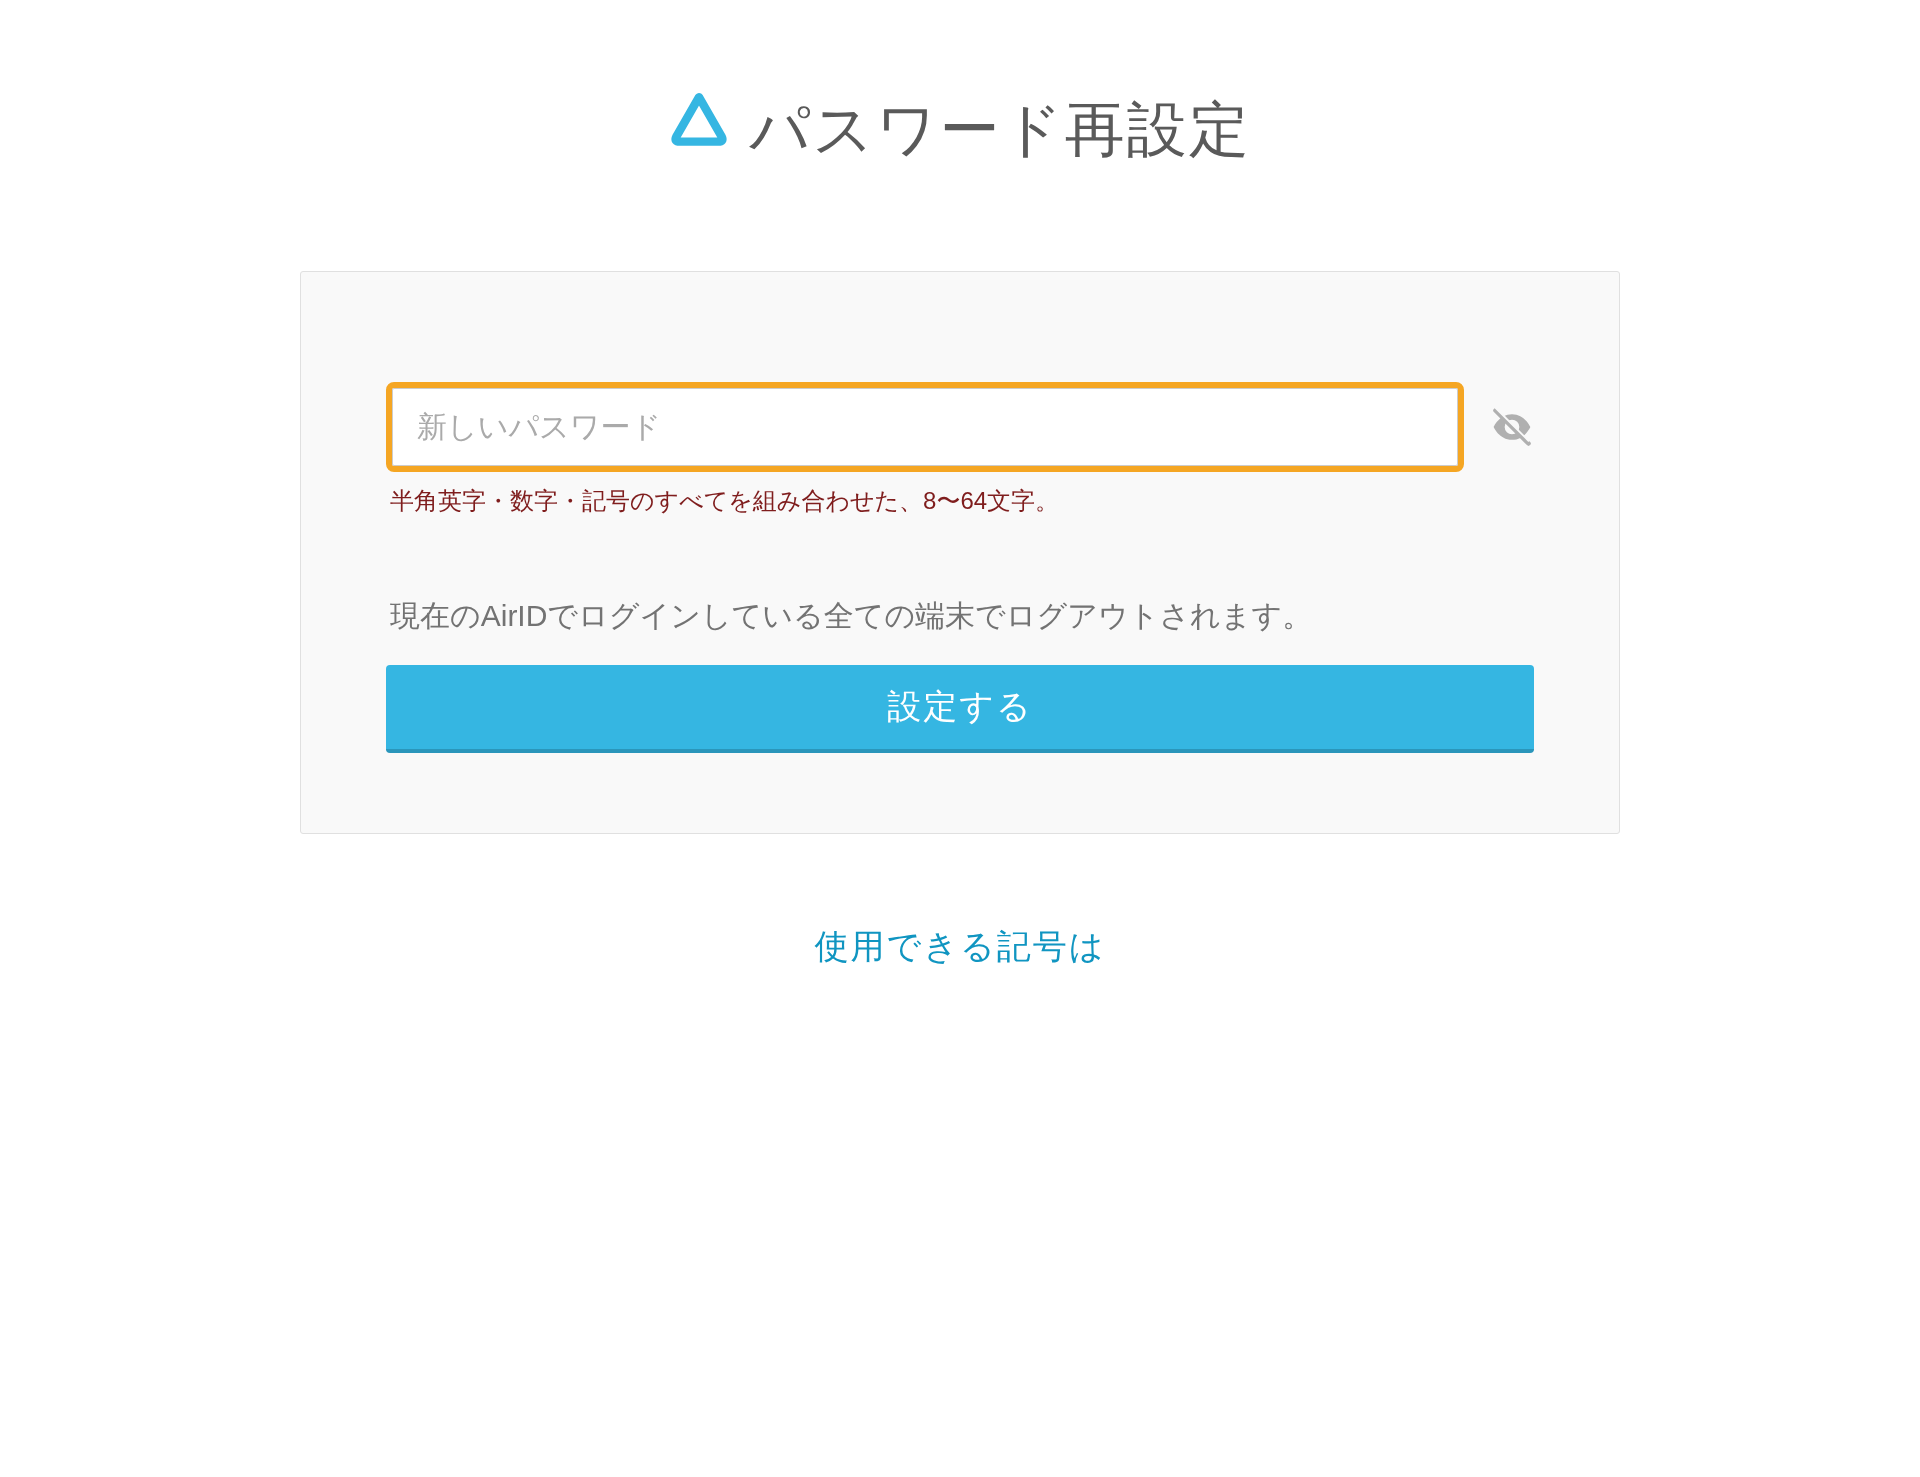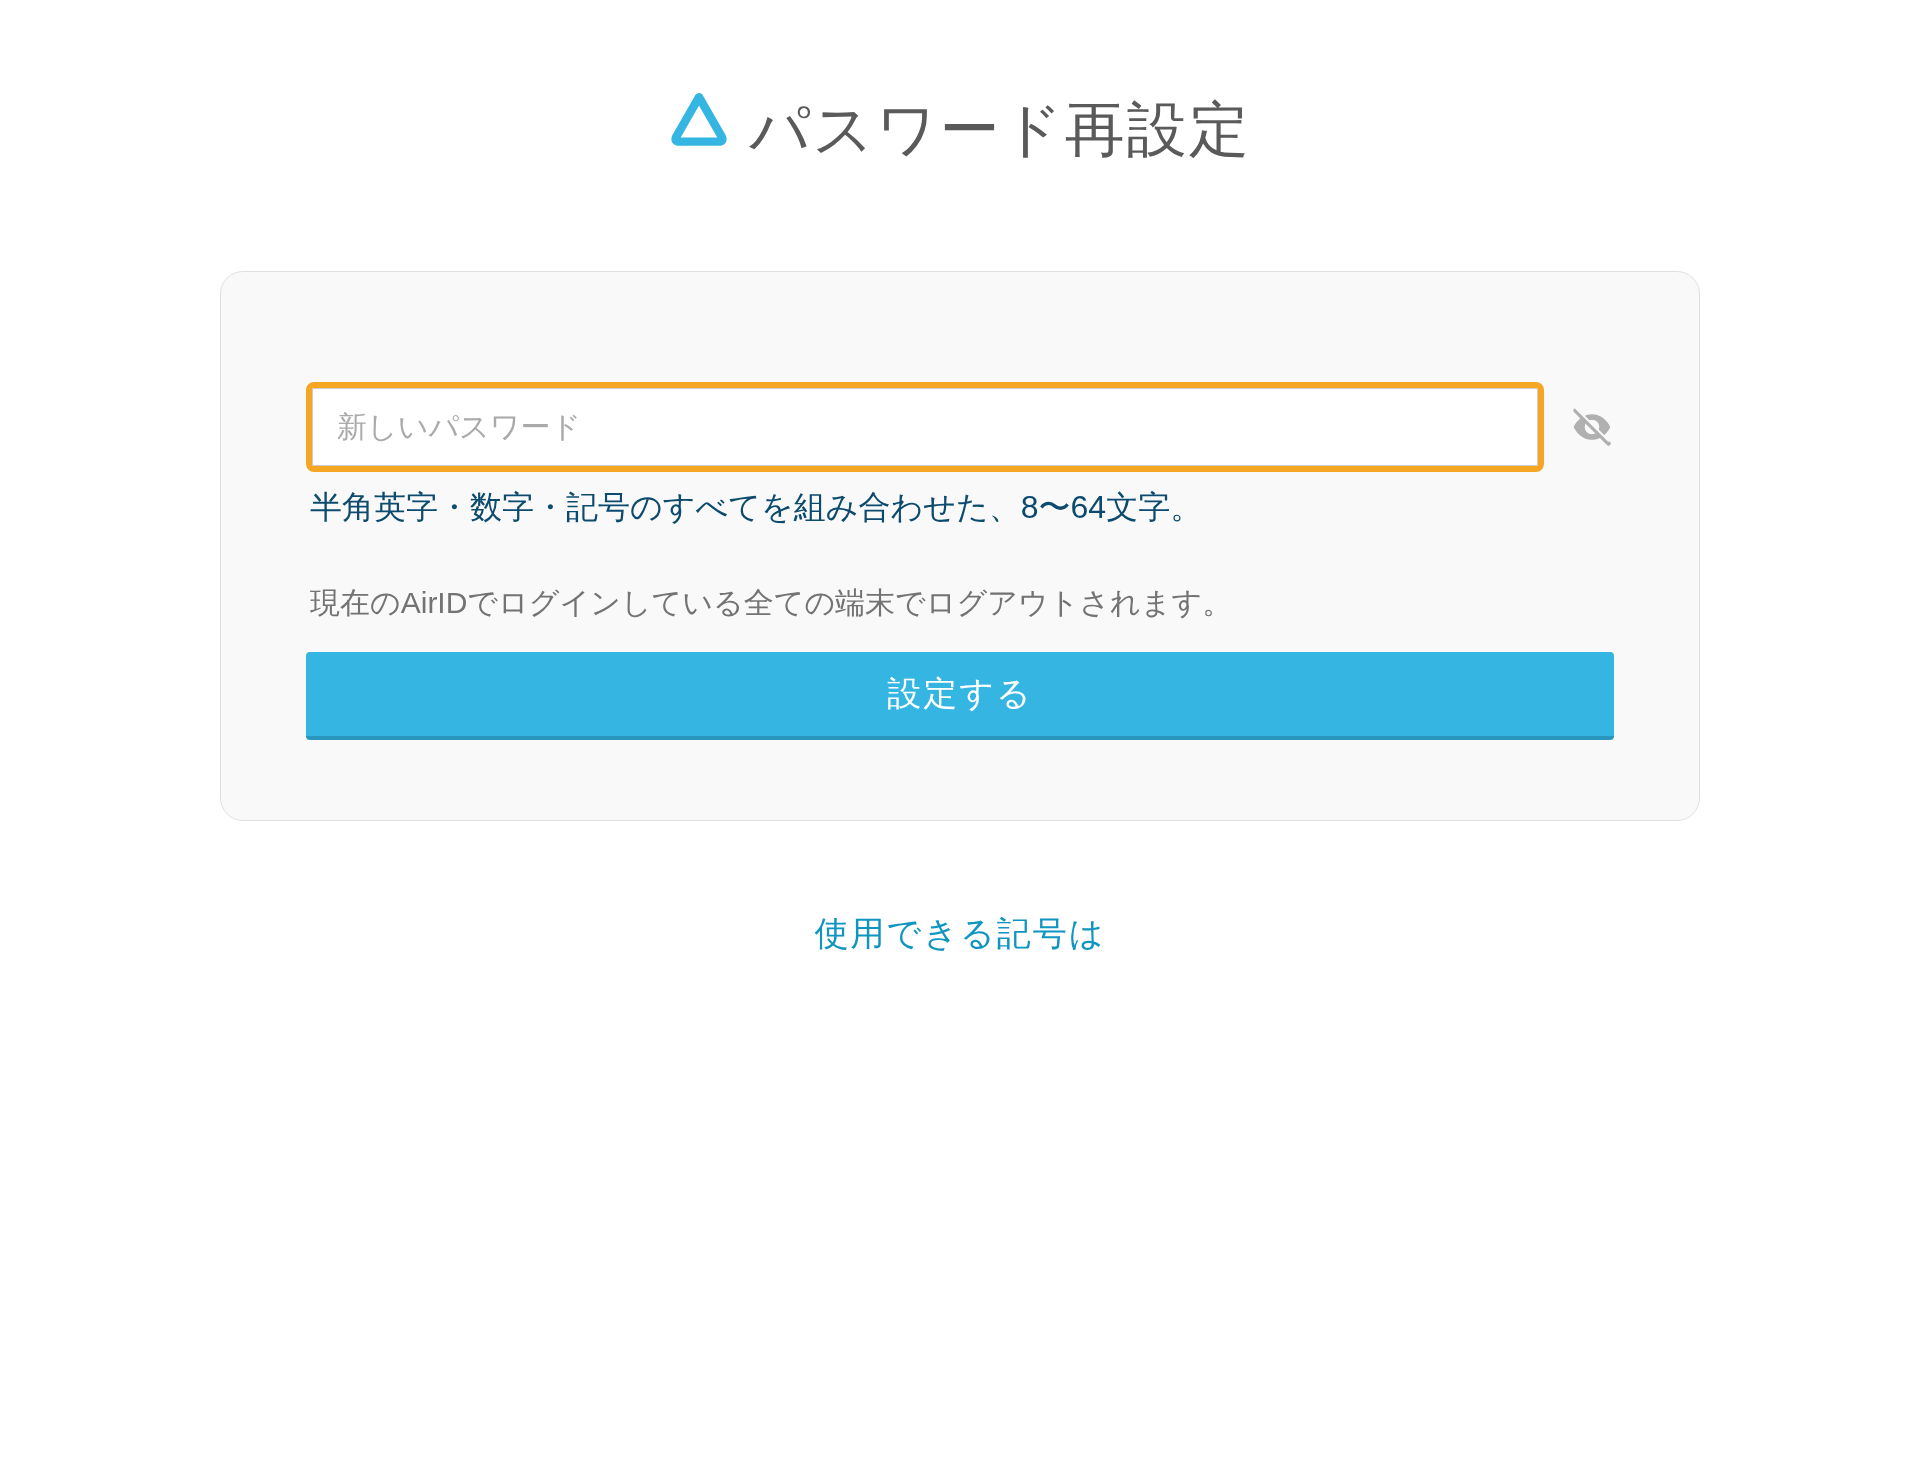--- a/index.html
+++ b/index.html
@@ -28,24 +28,24 @@
       height: 60px;
       flex-shrink: 0;
     }
     .page-title {
       font-size: 60px;
       font-weight: 400;
       color: #5a5a5a;
       letter-spacing: 2px;
     }
     .card {
-      width: 1480px;
+      width: 1320px;
       background: #f9f9f9;
       border: 1px solid #e0e0e0;
-      border-radius: 23px;
+      border-radius: 3px;
       padding: 110px 85px 80px 85px;
     }
     .field-wrapper {
       position: relative;
       margin-bottom: 10px;
     }
     .input-highlight {
       border: 6px solid #f5a623;
       border-radius: 8px;
       padding: 0;
@@ -70,25 +70,25 @@
       position: absolute;
       right: 0;
       top: 50%;
       transform: translateY(-50%);
       width: 44px;
       height: 44px;
       cursor: pointer;
       color: #b0b0b0;
     }
     .helper-text {
-      color: #0c4a6e;
-      font-size: 32px;
+      color: #7f1d1d;
+      font-size: 24px;
       line-height: 1.6;
       margin-top: 8px;
-      margin-bottom: 50px;
+      margin-bottom: 76px;
       padding-left: 4px;
     }
     .field-wrapper.second {
       margin-bottom: 60px;
     }
     .warning-text {
       color: #737373;
       font-size: 30px;
       margin-bottom: 28px;
       padding-left: 4px;

